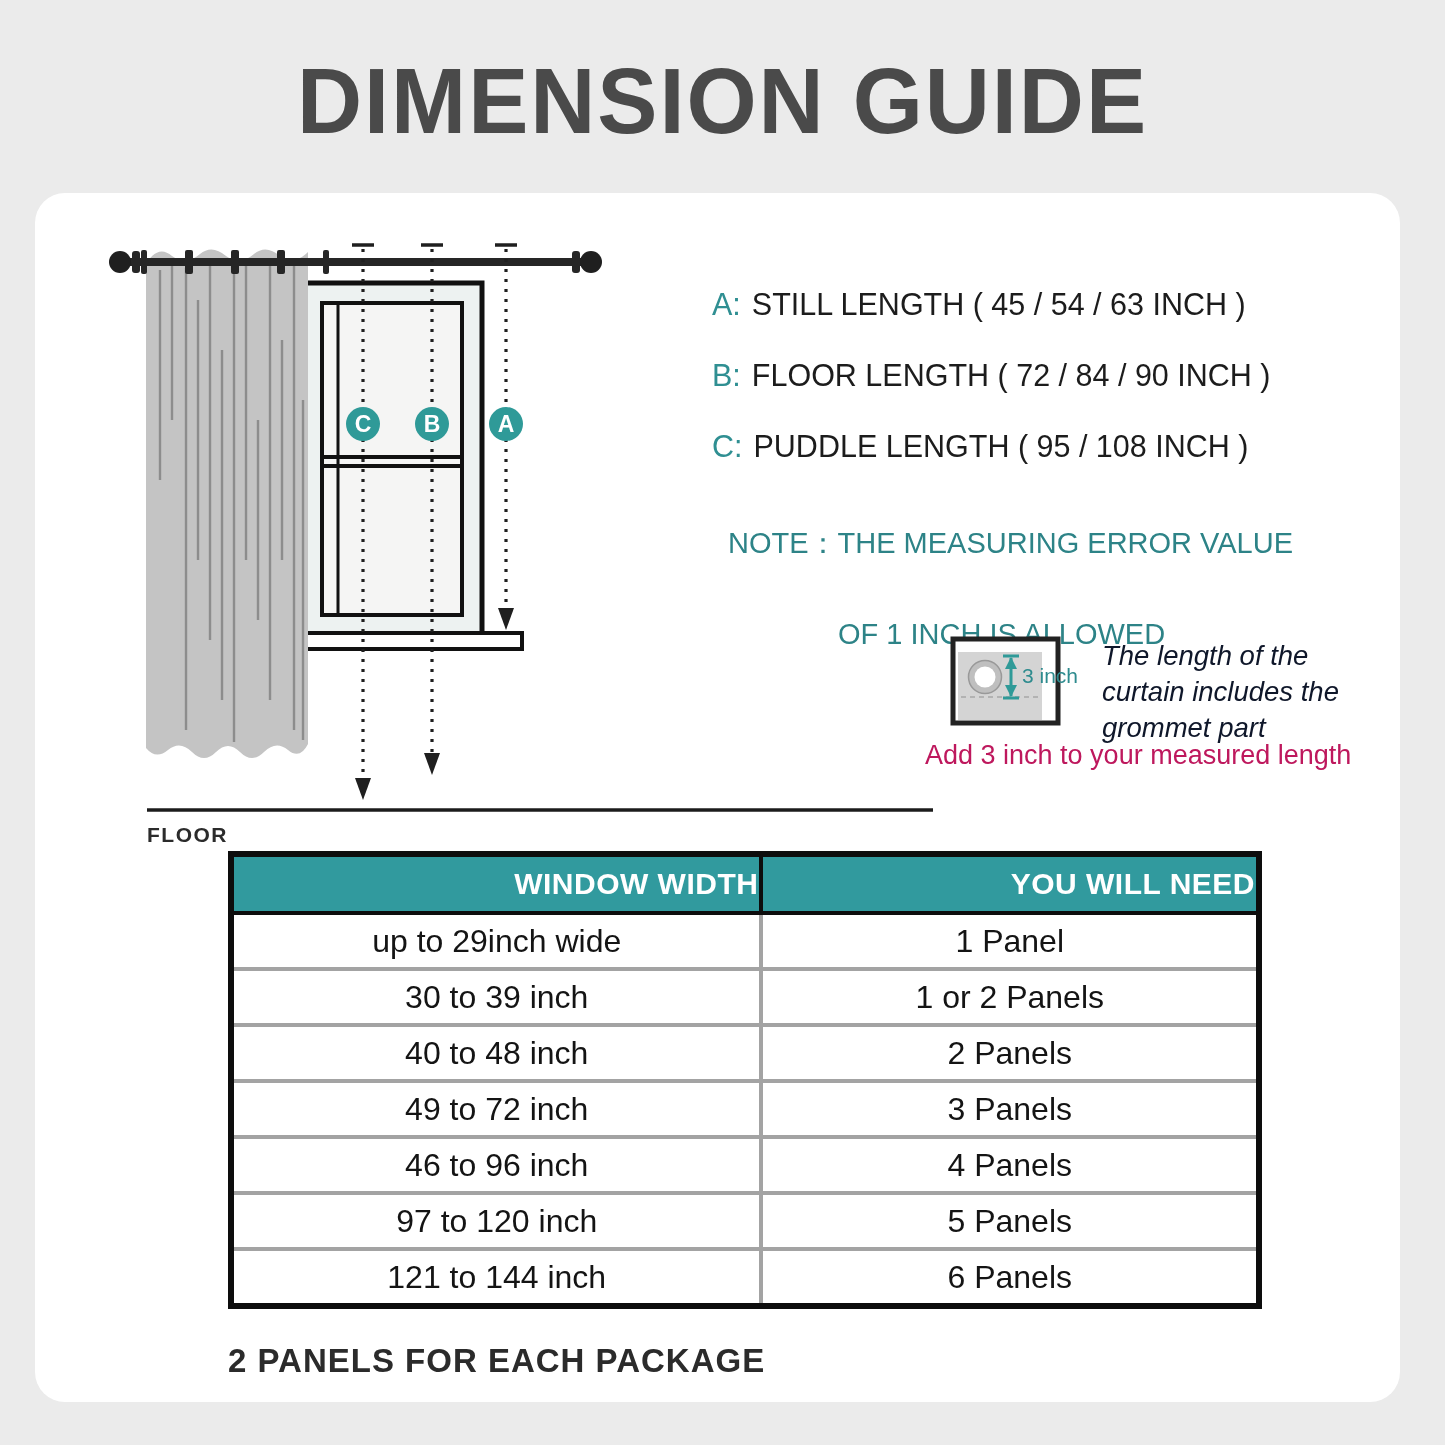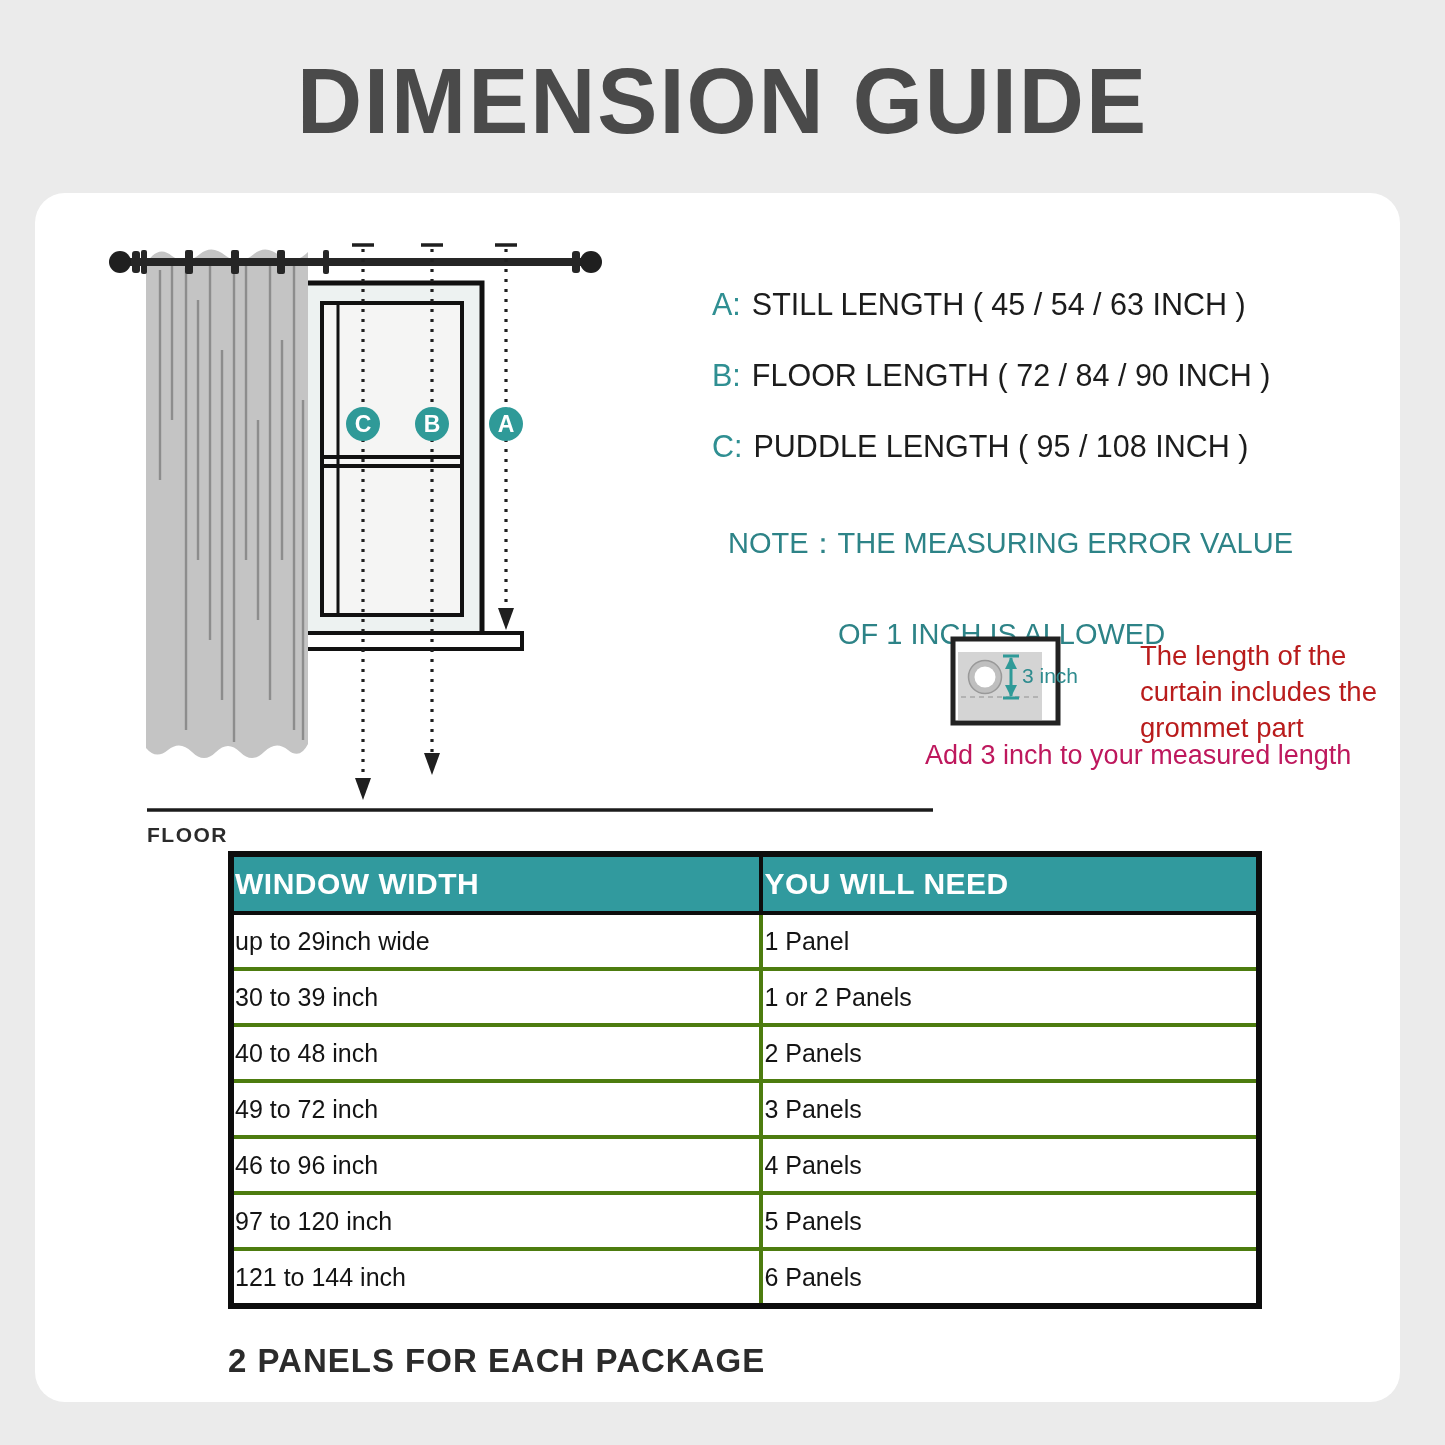--- a/index.html
+++ b/index.html
@@ -43,42 +43,42 @@
   }
   .note-line1{display:flex;}
   .note-line2{margin-left:110px;margin-top:44px;}
 
   .grommet-svg{position:absolute;left:946px;top:634px;}
   .grommet-measure{
     position:absolute;left:1022px;top:664px;
     font-size:21px;color:#2e8b8e;white-space:nowrap;
   }
   .grommet-desc{
-    position:absolute;left:1140px;top:638px;width:258px;
-    font-size:27.5px;line-height:36px;color:#b91c1c;
+    position:absolute;left:1102px;top:638px;width:258px;
+    font-size:27.5px;line-height:36px;color:#0f172a;font-style:italic;
   }
   .grommet-tip{
     position:absolute;left:925px;top:740px;
     font-size:27px;color:#be185d;white-space:nowrap;
   }
 
   
   .panels-table{
     position:absolute;left:228px;top:851px;width:1034px;
     border-collapse:collapse;table-layout:fixed;
     border:6px solid #0d0d0d;
   }
   .panels-table th{
     background:#319a9e;color:#ffffff;
     font-size:30px;font-weight:bold;letter-spacing:0.5px;
-    height:52px;border:4px solid #0d0d0d;text-align:left;
+    height:52px;border:4px solid #0d0d0d;text-align:right;
   }
   .panels-table td{
     background:#ffffff;color:#141414;
-    font-size:25px;height:50px;border:4px solid #4d7c0f;text-align:left;
+    font-size:32px;height:50px;border:4px solid #a3a3a3;text-align:center;
   }
   .col-w1{width:51.6%;}
   .col-w2{width:48.4%;}
 
   .footer-note{
     position:absolute;left:228px;top:1342px;
     font-size:33px;font-weight:bold;color:#2b2b2b;letter-spacing:1px;
   }
 </style>
 </head>

